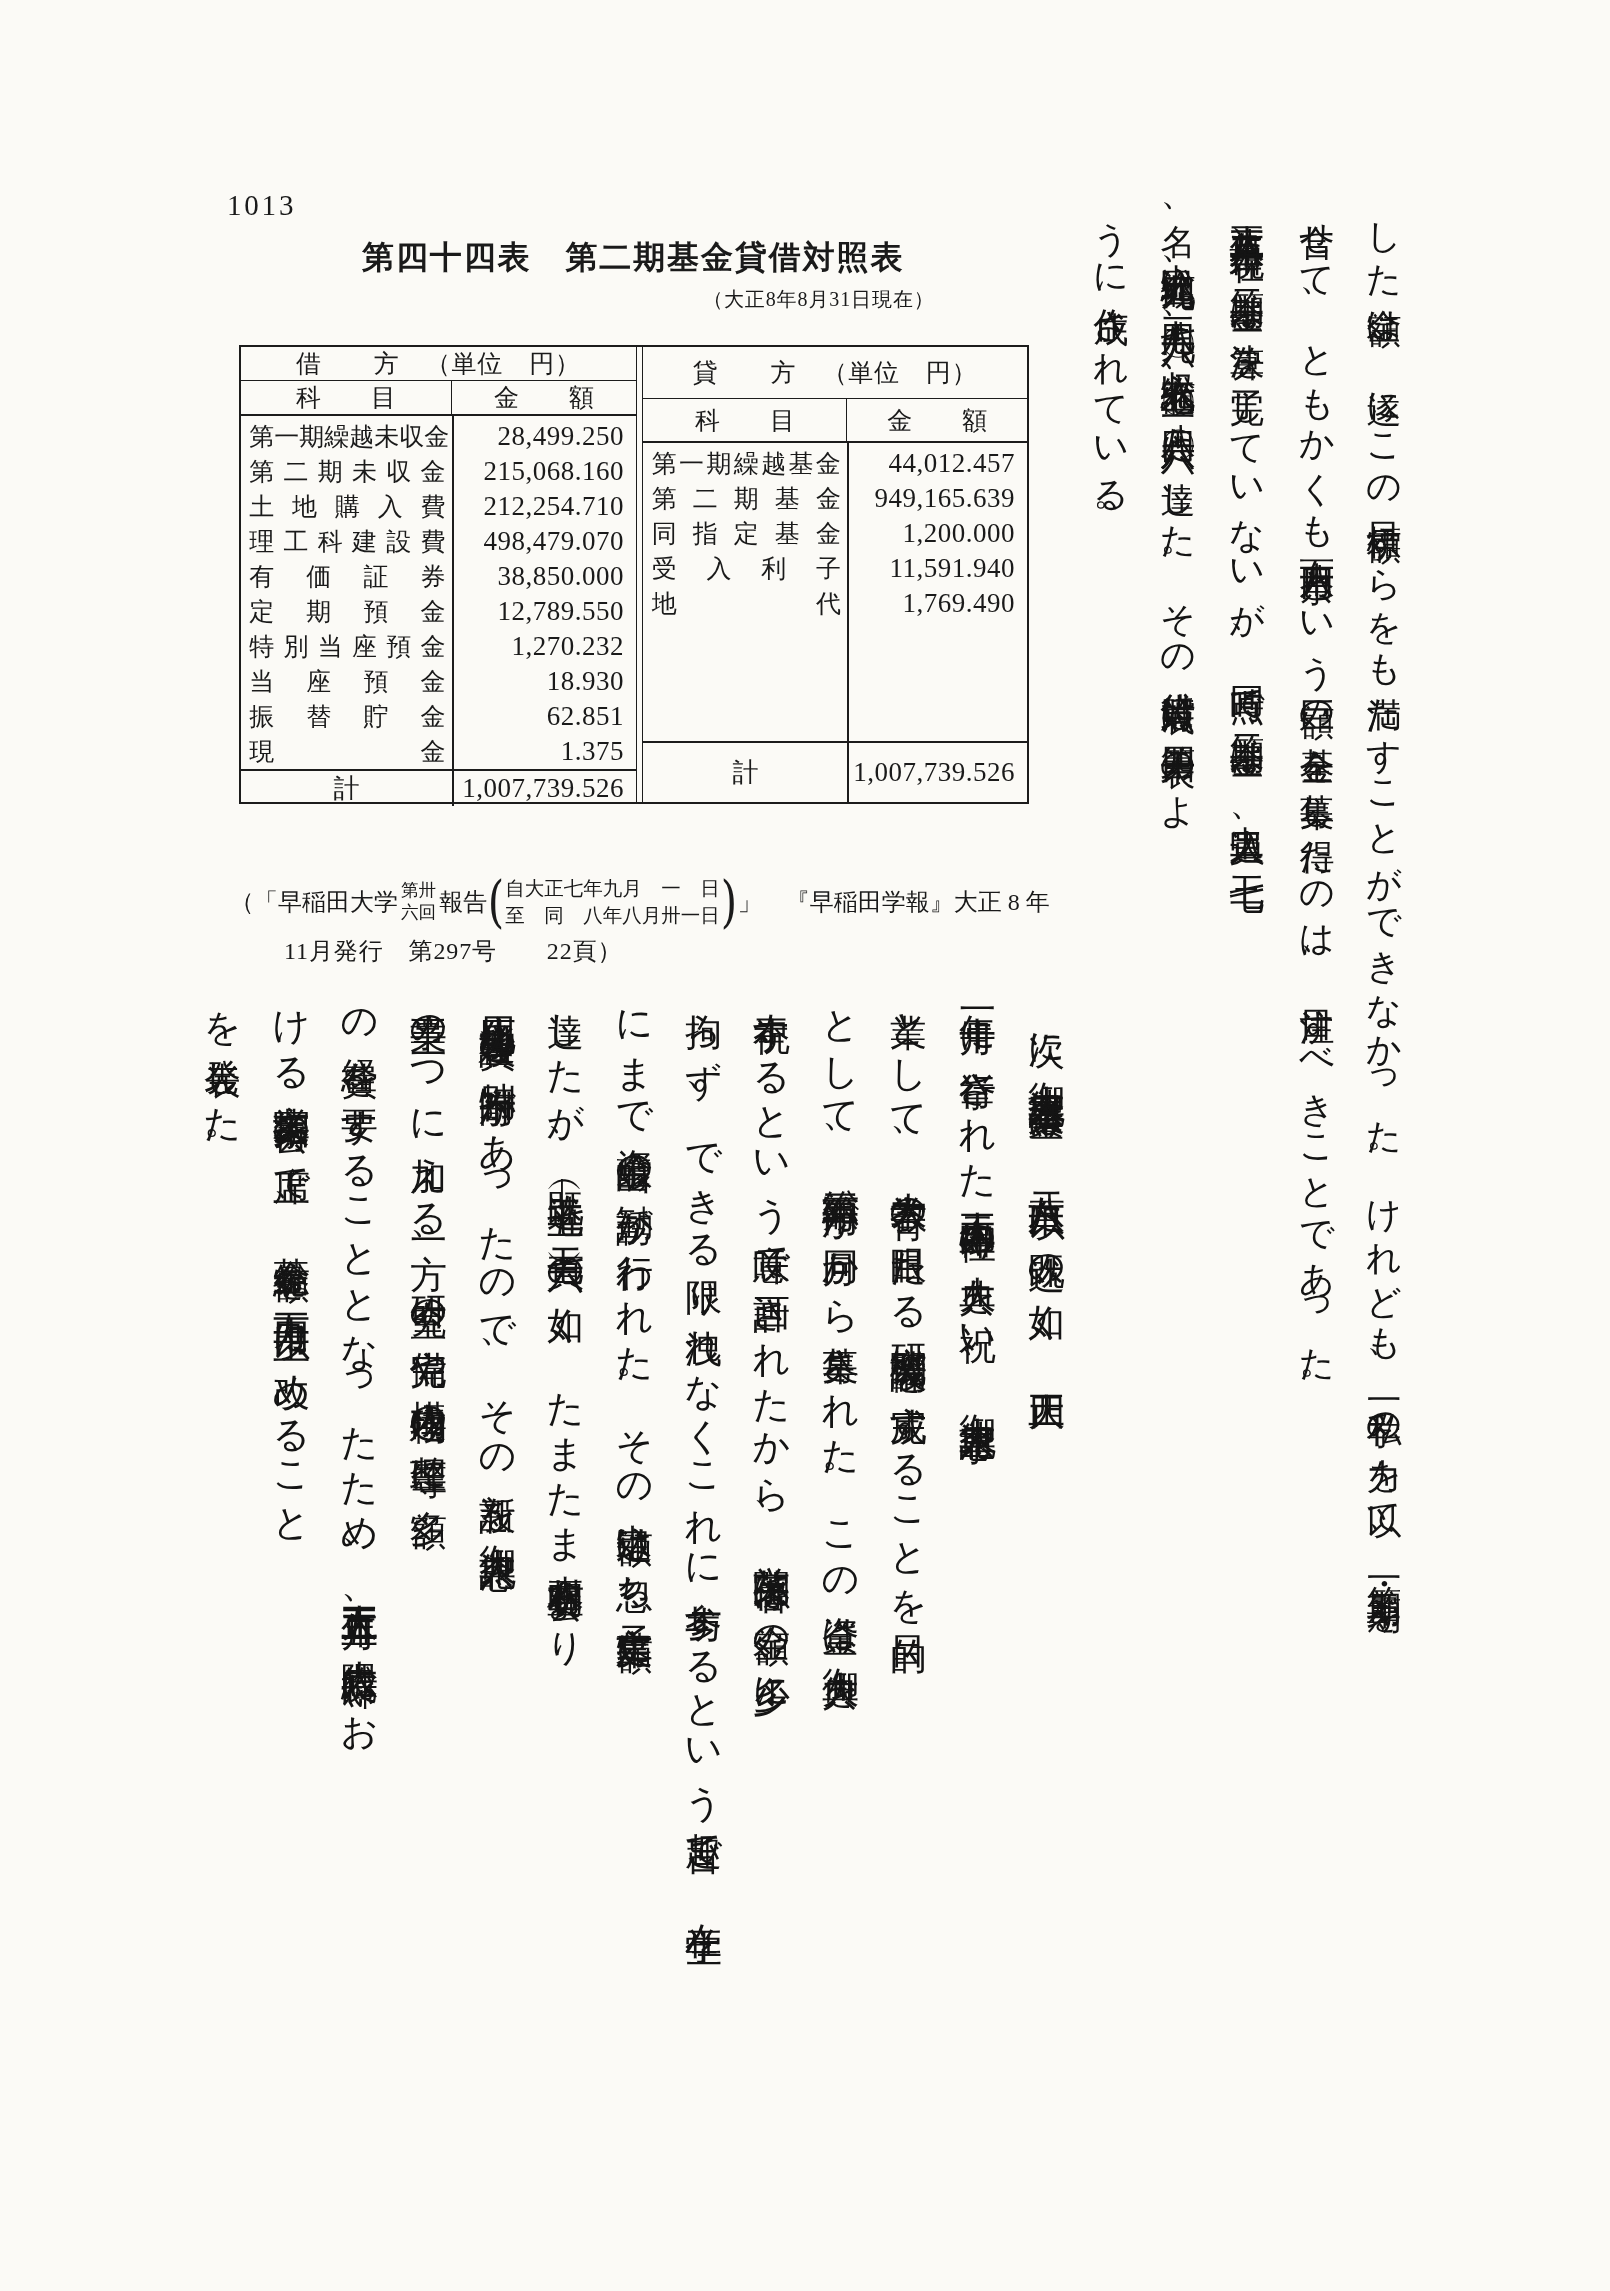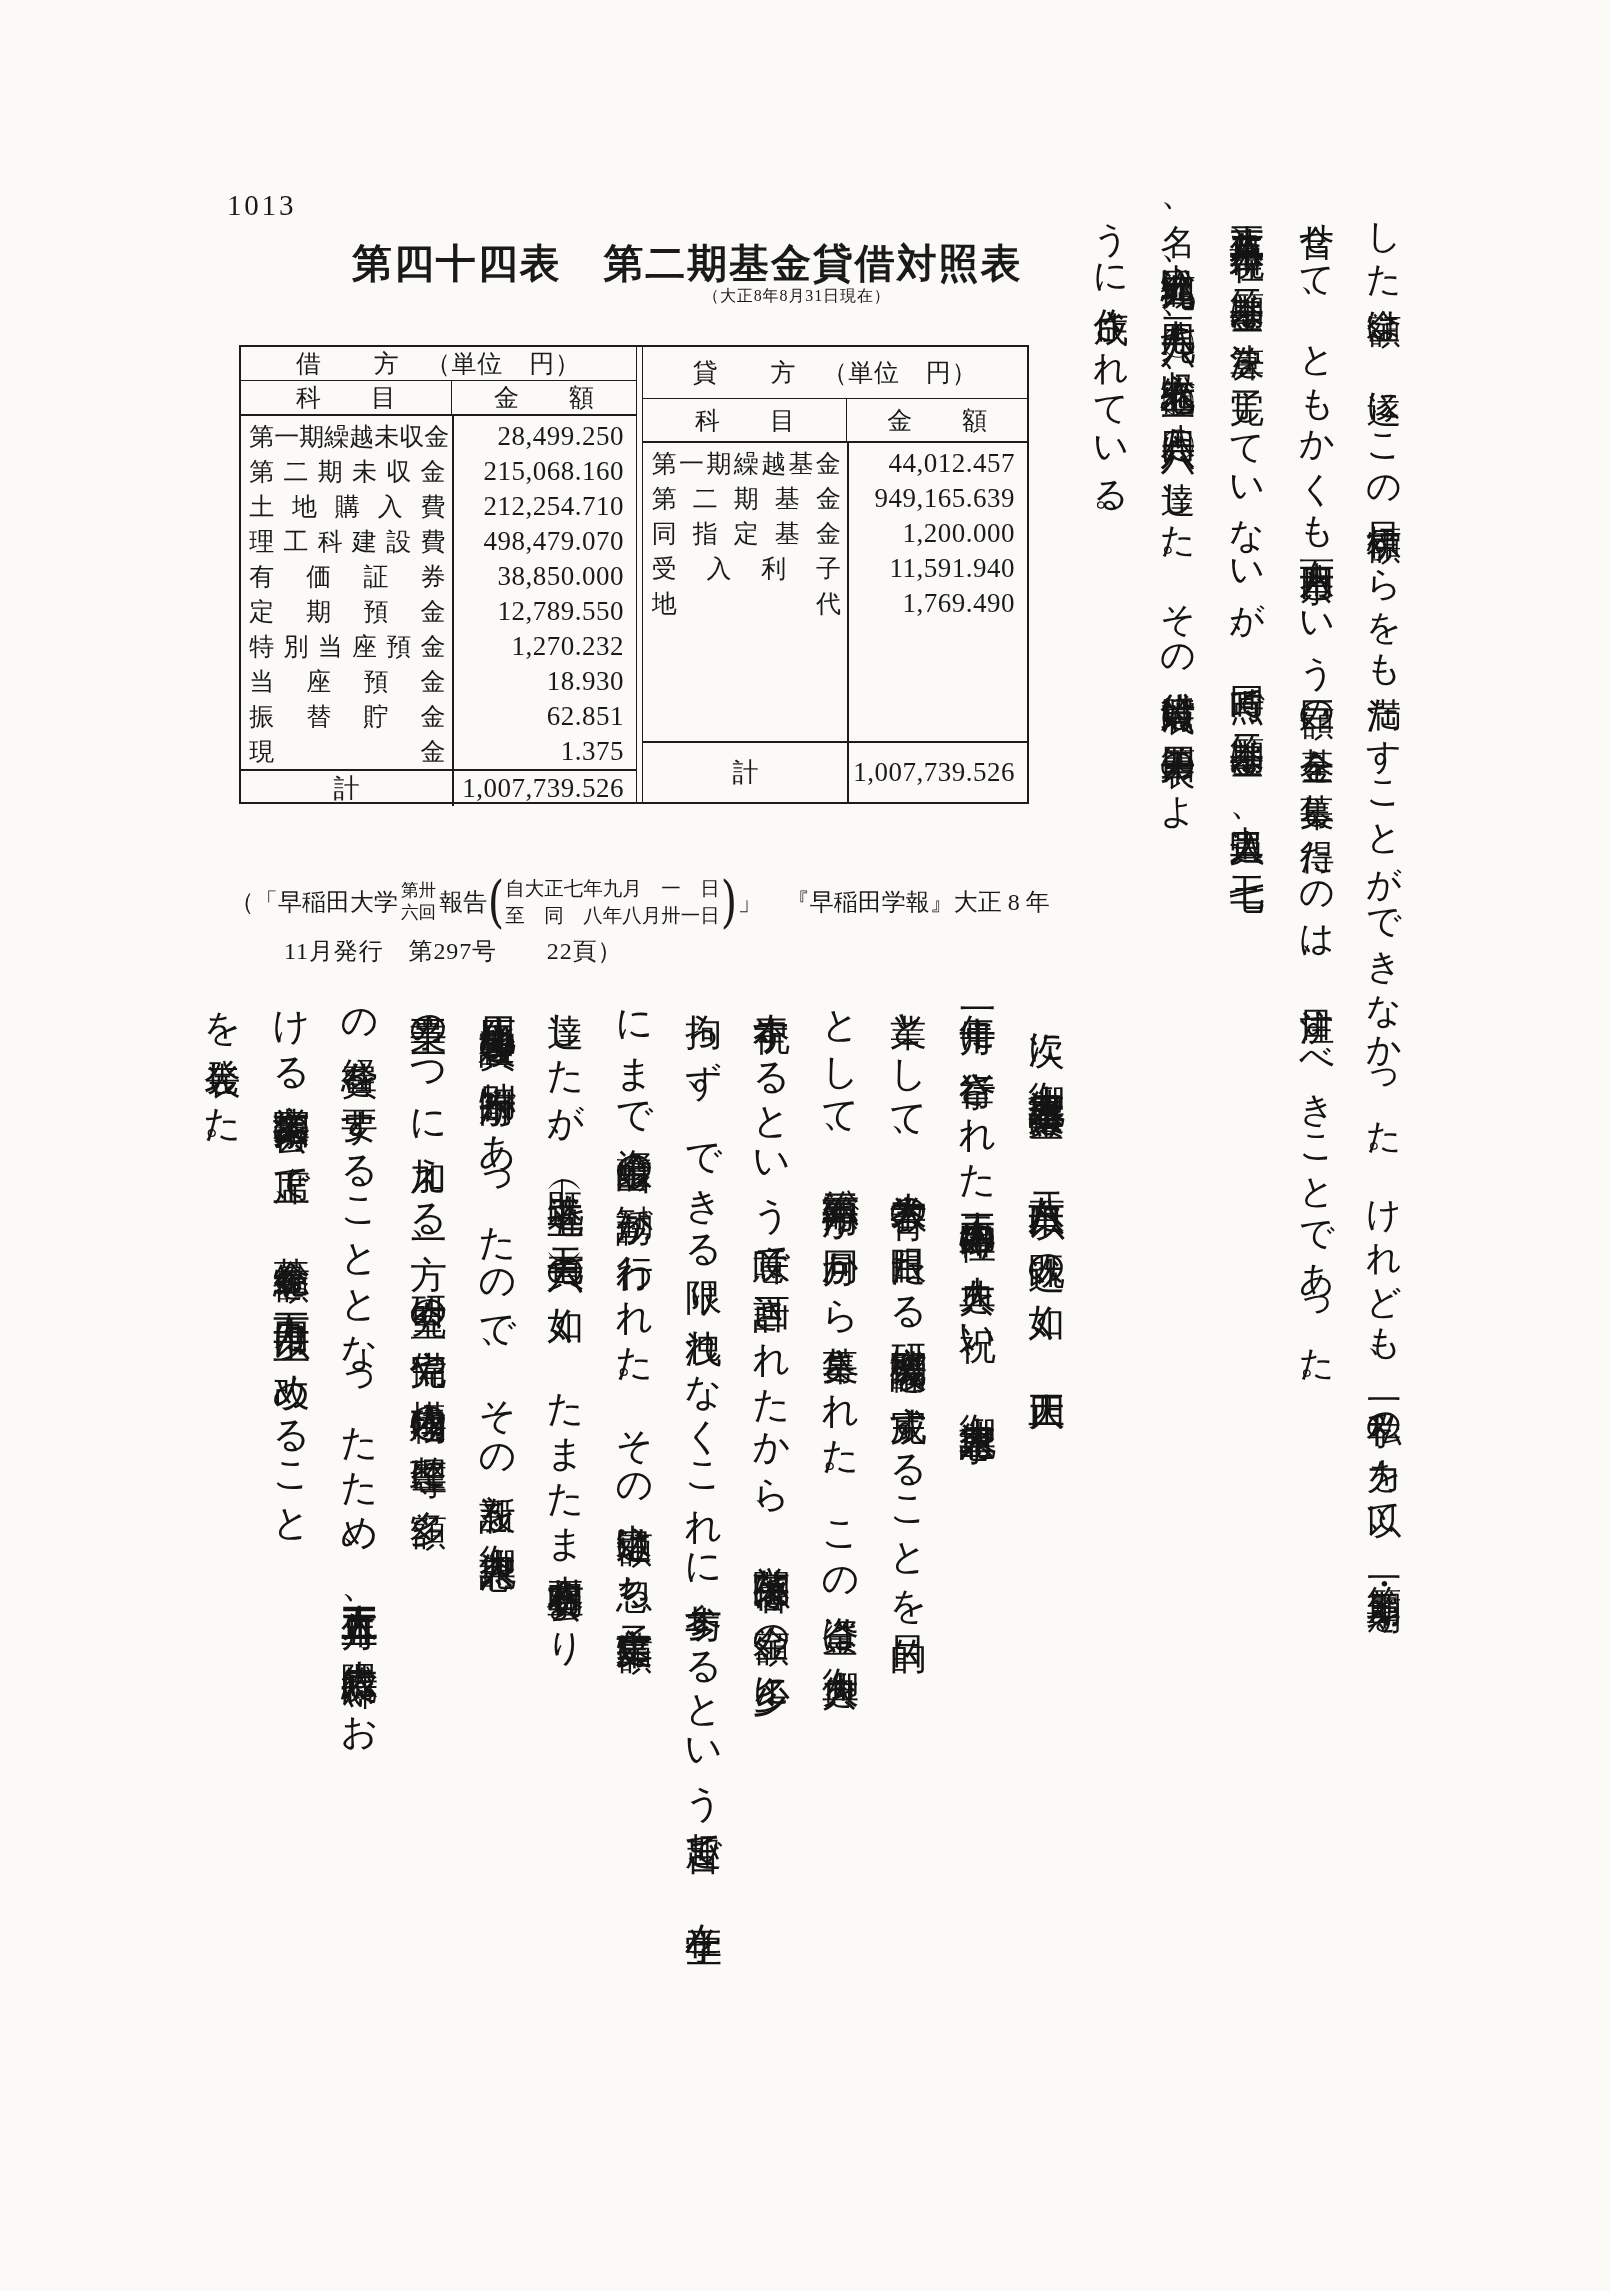--- a/index.html
+++ b/index.html
@@ -14,27 +14,27 @@
   
   .page-number{
     position:absolute;left:227px;top:189px;
     font-size:29px;letter-spacing:2.8px;
   }
   .chapter-heading{
     position:absolute;left:612px;top:180px;
     font-size:29px;letter-spacing:3.7px;
   }
   .table-title{
-    position:absolute;left:352px;top:236px;
+    position:absolute;left:362px;top:236px;
     font-family:Liberation Sans, sans-serif;
-    font-weight:700;font-size:40px;letter-spacing:1.9px;
+    font-weight:700;font-size:32px;letter-spacing:1.9px;
   }
   .table-subtitle{
     position:absolute;left:703px;top:286px;
-    font-size:16px;letter-spacing:0.9px;
+    font-size:20px;letter-spacing:0.9px;
   }
   
   .balance-table{
     position:absolute;left:239px;top:345px;
     width:790px;height:459px;
     border:2.8px solid #1c1c1c;
     box-sizing:border-box;
     display:flex;
   }
   .t-half{display:flex;flex-direction:column;box-sizing:border-box;}

